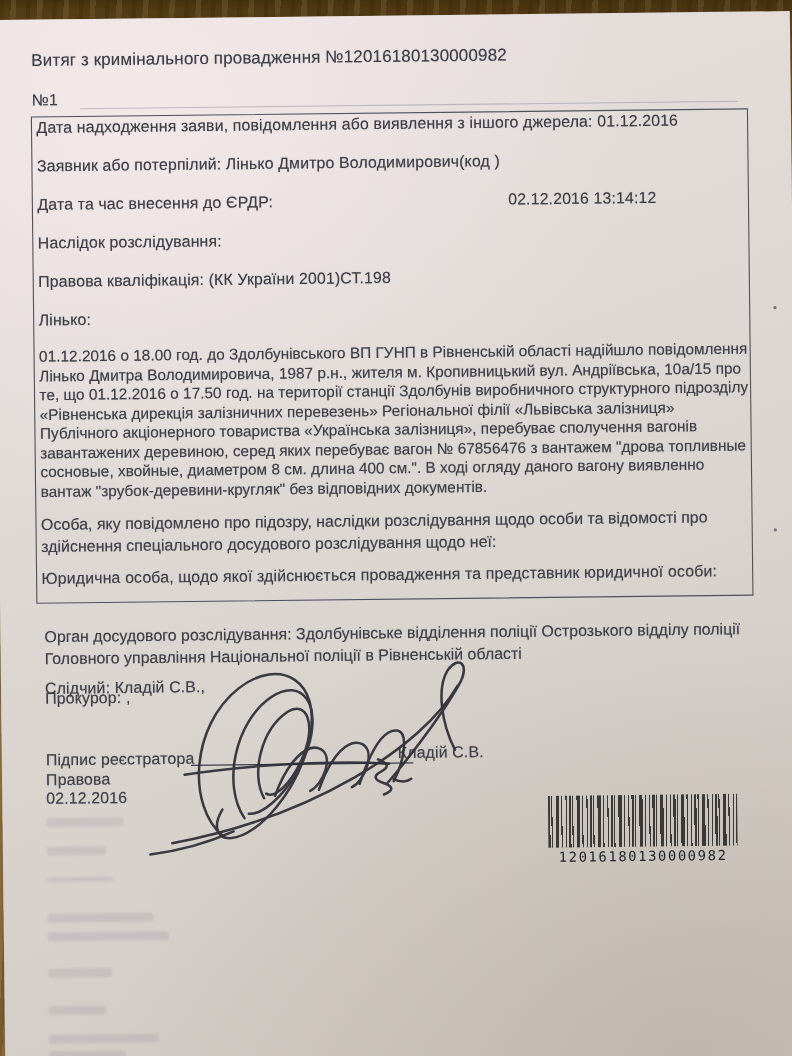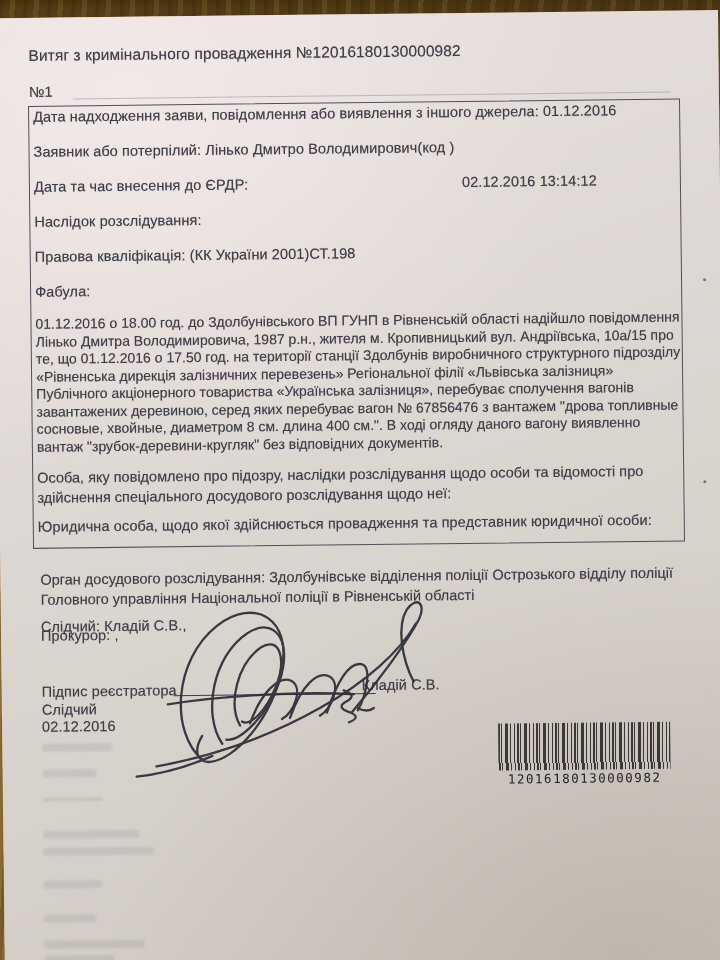--- a/index.html
+++ b/index.html
@@ -63,21 +63,21 @@
 
   <div class="rule" style="left:78px;top:81px;width:598px;"></div>
 
   <div id="summary-box">
     <div class="t" style="left:4px;top:2px;">Дата надходження заяви, повідомлення або виявлення з іншого джерела: 01.12.2016</div>
     <div class="t" style="left:4px;top:37px;">Заявник або потерпілий: Лінько Дмитро Володимирович(код )</div>
     <div class="t" style="left:4px;top:72px;">Дата та час внесення до ЄРДР:</div>
     <div class="t" style="left:432px;top:72px;">02.12.2016 13:14:12</div>
     <div class="t" style="left:4px;top:107px;">Наслідок розслідування:</div>
     <div class="t" style="left:4px;top:142px;">Правова кваліфікація: (КК України 2001)СТ.198</div>
-    <div class="t" style="left:4px;top:177px;">Фабула:</div>
+    <div class="t" style="left:4px;top:177px;">Лінько:</div>
 
     <div id="fabula-text" class="para" style="left:4px;top:209px;">
       <div>01.12.2016 о 18.00 год. до Здолбунівського ВП ГУНП в Рівненській області надійшло повідомлення</div>
       <div>Лінько Дмитра Володимировича, 1987 р.н., жителя м. Кропивницький вул. Андріївська, 10а/15 про</div>
       <div>те, що 01.12.2016 о 17.50 год. на території станції Здолбунів виробничного структурного підрозділу</div>
       <div>«Рівненська дирекція залізничних перевезень» Регіональної філії «Львівська залізниця»</div>
       <div>Публічного акціонерного товариства «Українська залізниця», перебуває сполучення вагонів</div>
       <div>завантажених деревиною, серед яких перебуває вагон № 67856476 з вантажем "дрова топливные</div>
       <div>сосновые, хвойные, диаметром 8 см. длина 400 см.". В ході огляду даного вагону виявленно</div>
       <div>вантаж "зрубок-деревини-кругляк" без відповідних документів.</div>
@@ -99,21 +99,21 @@
   <div class="t" style="left:40px;top:601px;">Слідчий: Кладій С.В.,</div>
 
   <div class="t" style="left:40px;top:610px;">Прокурор: ,</div>
 
   <div class="t" style="left:40px;top:666px;">Підпис реєстратора</div>
 
   <div id="signature-line"></div>
 
   <div class="t" style="left:360px;top:663px;">Кладій С.В.</div>
 
-  <div class="t" style="left:40px;top:684px;">Слідчий</div>
+  <div class="t" style="left:40px;top:684px;">Правова</div>
 
   <div class="t" style="left:40px;top:701px;">02.12.2016</div>
 
   <svg id="signature-svg" viewBox="0 0 320 220">
     <g fill="none" stroke="#2c2c36" stroke-width="2.3" stroke-linecap="round" opacity="0.92">
       <path d="M 80 196 C 48 168, 52 96, 96 62 C 134 33, 172 56, 160 108 C 149 157, 112 196, 88 198 C 76 199, 70 188, 80 172"></path>
       <path d="M 100 180 C 80 150, 92 92, 126 70 C 154 52, 172 78, 158 118 C 146 152, 118 178, 104 176"></path>
       <path d="M 118 162 C 106 140, 116 100, 140 84 C 158 73, 166 95, 154 124 C 144 148, 128 163, 120 158"></path>
       <path d="M 128 160 C 140 128, 158 112, 170 118 C 182 125, 172 150, 160 156"></path>
       <path d="M 168 155 C 180 122, 196 108, 208 114 C 220 121, 210 147, 198 153"></path>

